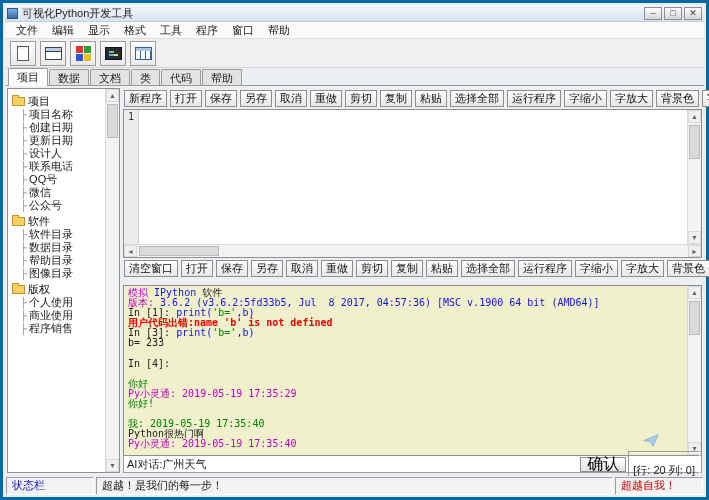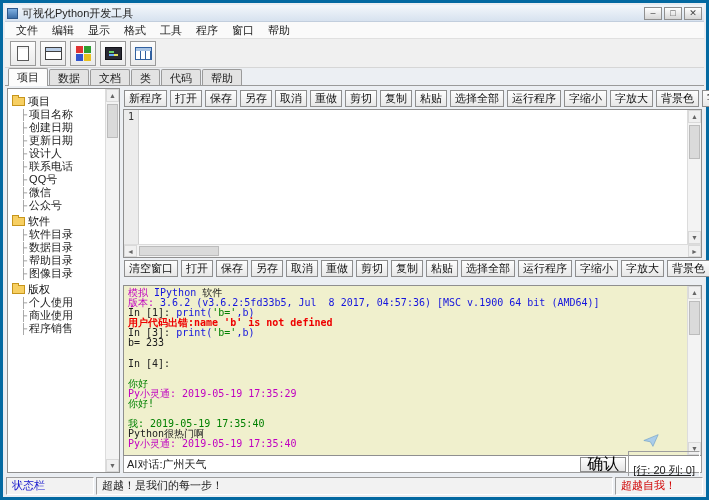--- a/index.html
+++ b/index.html
@@ -71,21 +71,21 @@
 
   .console-wrap{ flex:1; border:1px solid #8f8f8f; background:#f0f0cd; display:flex; min-height:0; margin-top:6px; }
   .console-output{ flex:1; padding:2px 0 0 4px; overflow:hidden; position:relative; font-family:"DejaVu Sans Mono","Liberation Mono",monospace; }
   .cline{ font-size:10px; line-height:10.1px; white-space:pre; color:#202020; }
   .plane{ position:absolute; right:28px; bottom:4px; }
 
   .ai-row{ height:17px; background:#fff; border:1px solid #9d9d9d; border-top:none; display:flex; align-items:center; padding:0 1px 0 3px; flex:none; }
   .ai-label{ font-size:11px; color:#222; white-space:nowrap; }
   .ai-input{ flex:1; border:none; outline:none; font-size:11px; color:#222; height:14px; padding:0; font-family:"Liberation Sans","DejaVu Sans",sans-serif; }
   .confirm-btn{ font-size:16px; height:15px; line-height:12px; padding:0 6px; border:1px solid #8e8e8e; background:linear-gradient(#fefefe,#e4e4e4); margin-right:2px; }
-  .pos-cell{ font-size:11px; color:#222; border:1px solid; border-color:#9d9d9d #fff #fff #9d9d9d; padding:12px 4px; height:15px; line-height:13px; white-space:nowrap;text-decoration:underline; }
+  .pos-cell{ font-size:11px; color:#222; border:1px solid; border-color:#9d9d9d #fff #fff #9d9d9d; padding:12px 4px; height:15px; line-height:13px; white-space:nowrap; }
 
   
   .status-bar{ height:19px; margin-top:2px; background:#eceff3; display:flex; gap:2px; padding:1px 1px 0 1px; flex:none; }
   .scell{ font-size:11px; line-height:15px; padding:0 5px; border:1px solid; border-color:#9d9d9d #ffffff #ffffff #9d9d9d; background:#f2f2f2; white-space:nowrap; overflow:hidden; }
   .scell-0{ width:88px; } .scell-1{ width:88px; } .scell-2{ flex:1; }
 </style>
 </head>
 <body>
 
 <div class="window">

